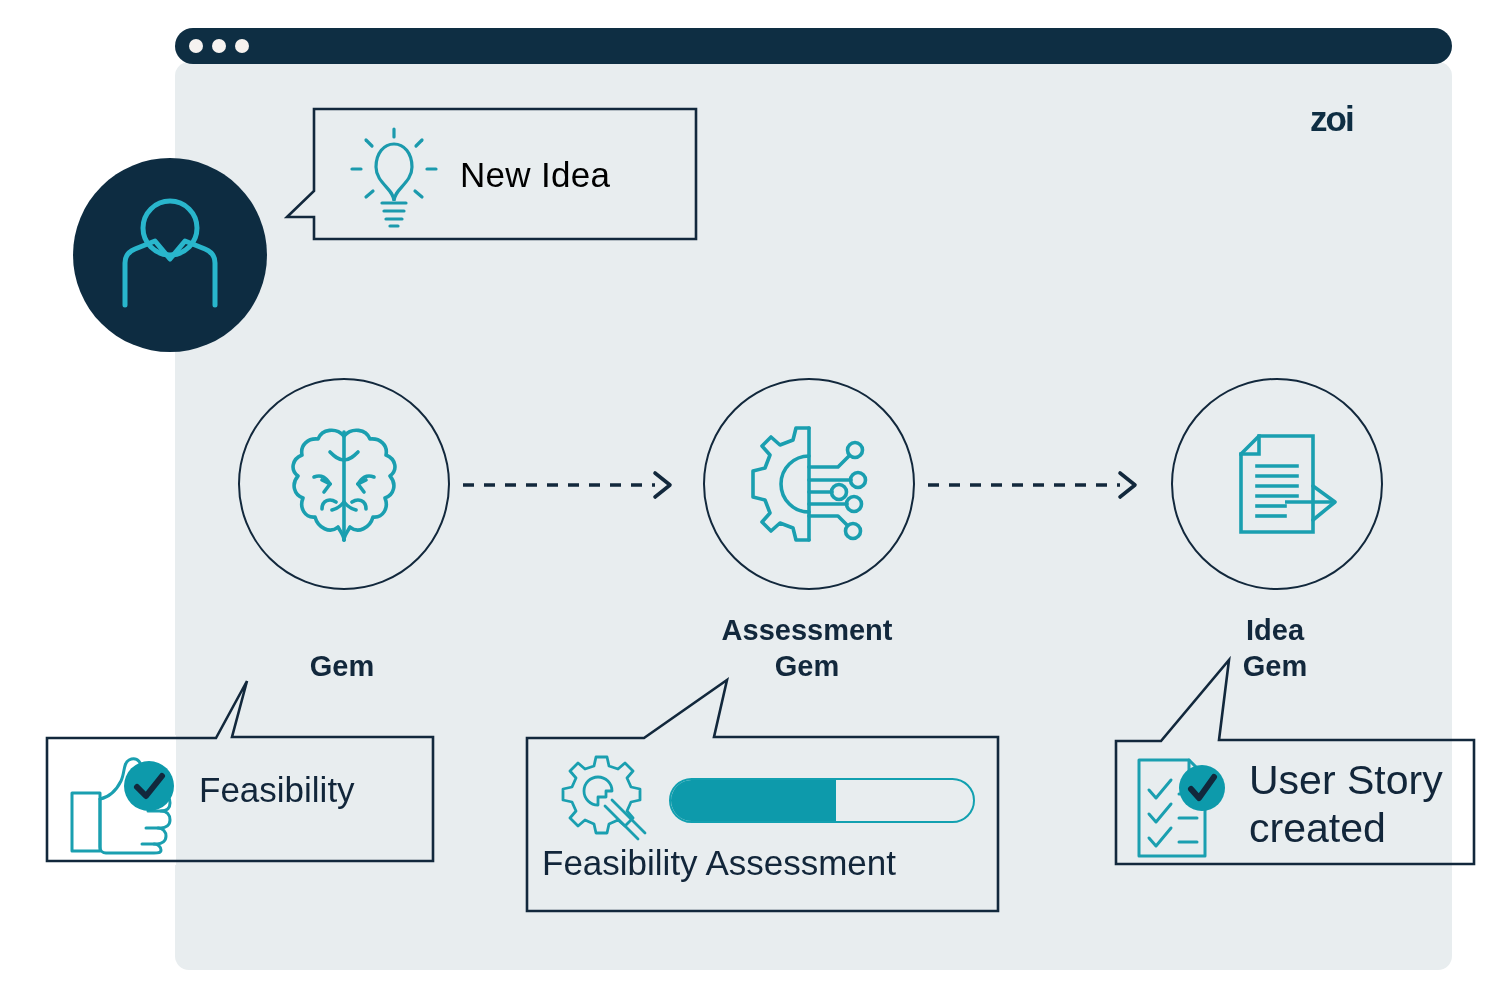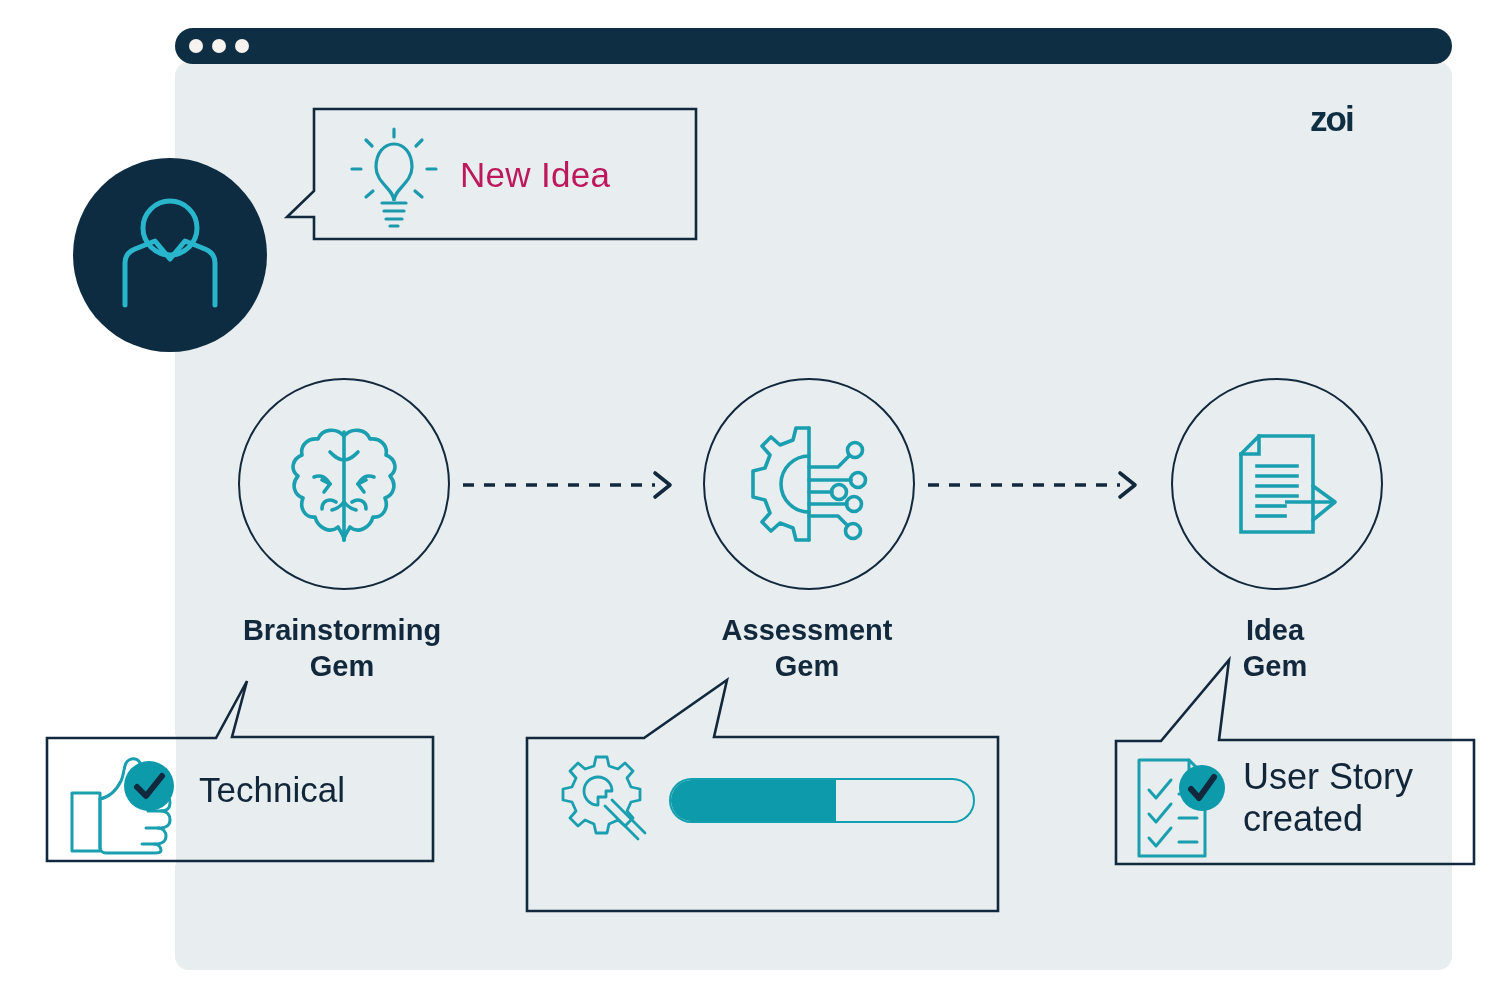--- a/index.html
+++ b/index.html
@@ -36,21 +36,21 @@
   .avatar{
     position:absolute;left:73px;top:158px;width:194px;height:194px;
     border-radius:50%;background:#0d2c41;
   }
 
   
   .bubble-newidea{
     position:absolute;left:310px;top:105px;width:390px;height:138px;
   }
   .bubble-newidea .bubble-text{
-    position:absolute;left:150px;top:50px;font-size:35px;color:#be185d;
+    position:absolute;left:150px;top:50px;font-size:35px;color:#000000;
     letter-spacing:0.3px;font-weight:400;
   }
   .bubble-newidea .bulb{position:absolute;left:36px;top:20px;}
 
   
   .node{position:absolute;}
   .node .ring{
     width:208px;height:208px;border-radius:50%;
     border:2px solid #12283c;background:#e8edef;
     display:flex;align-items:center;justify-content:center;
@@ -86,21 +86,21 @@
     border:2px solid #12a0b0;border-radius:24px;box-sizing:border-box;
     background:transparent;overflow:hidden;
   }
   #callout-feas .progress .fill{
     position:absolute;left:-1px;top:-1px;height:45px;background:#0d9aab;
     border-radius:24px 0 0 24px;
   }
 
   #callout-story{left:1113px;top:668px;width:365px;height:200px;}
   #callout-story .ctext{
-    left:130px;top:88px;font-size:36px;line-height:1.18;text-align:left;
+    left:136px;top:88px;font-size:41px;line-height:1.18;text-align:left;
   }
   #callout-story .checklist{position:absolute;left:18px;top:86px;}
 
   .tail{position:absolute;left:0;top:0;overflow:visible;pointer-events:none;}
 </style>
 </head>
 <body>
 
 <div id="stage">
 
@@ -166,21 +166,21 @@
           <path d="M84 70 L92 66"></path>
           <path d="M84 70 L90 78"></path>
           <path d="M48 95 C48 86 56 84 62 88"></path>
           <path d="M92 95 C92 86 84 84 78 88"></path>
           <path d="M70 88 C66 93 62 95 58 96"></path>
           <path d="M70 88 C74 93 78 95 82 96"></path>
         </g>
       </svg>
     </div>
     <div class="label">
-      <span>Brainstorming</span><br>
+      <br>
       <span>Gem</span>
     </div>
   </div>
 
   <div class="arrow" id="arrow-1">
     <svg width="215" height="30" viewBox="0 0 215 30">
       <line x1="0" y1="15" x2="192" y2="15" stroke="#12283c" stroke-width="3.4" stroke-dasharray="11 10"></line>
       <path d="M192 3 L207 15 L192 27" fill="none" stroke="#12283c" stroke-width="3.6" stroke-linecap="round" stroke-linejoin="round"></path>
     </svg>
   </div>
@@ -254,21 +254,21 @@
           <path d="M34 46 C44 44 50 38 55 28 C59 20 57 10 63 7 C71 3 78 10 75 22 C73 31 69 38 69 41 H95
                    C101 41 104 45 104 50 C104 55 101 58 95 58 H82"></path>
           <path d="M95 58 C101 58 104 62 104 67 C104 72 100 75 95 75 H80"></path>
           <path d="M92 75 C97 75 100 79 100 83 C100 88 96 91 91 91 H76"></path>
           <path d="M88 91 C92 91 95 94 95 97 C95 100 92 100 88 100 H40 C37 100 34 98 34 94 V46"></path>
         </g>
         <circle cx="83" cy="33" r="25" fill="#0d9aab"></circle>
         <path d="M71 34 L80 43 L96 23" fill="none" stroke="#12283c" stroke-width="6" stroke-linecap="round" stroke-linejoin="round"></path>
       </svg>
     </span>
-    <span class="ctext">Technical</span>
+    <span class="ctext">Feasibility</span>
   </div>
 
   <div class="callout" id="callout-feas">
     <svg class="tail" width="478" height="250" viewBox="0 0 478 250">
       <path d="M3 73 H120 L203 15 L190 72 H474 V246 H3 Z" fill="none" stroke="#12283c" stroke-width="2.6" stroke-linejoin="miter"></path>
     </svg>
     <span class="gearw">
       <svg width="100" height="100" viewBox="0 0 100 100">
         <g stroke="#1a9fb0" stroke-width="2.8" fill="none" stroke-linecap="round" stroke-linejoin="round">
           <path d="M42 6 L53 6 L55 15 L64 18 L71 12 L79 20 L73 27 L77 36 L86 38 L86 49 L77 51 L73 60
@@ -276,20 +276,21 @@
                    L9 49 L9 38 L18 36 L22 27 L16 20 L24 12 L31 18 L40 15 Z"></path>
           <path d="M58 40 A14 14 0 1 0 44 54 L44 46 L52 46 L52 40 Z"></path>
           <path d="M51 55 L84 88"></path>
           <path d="M58 49 L91 82"></path>
         </g>
       </svg>
     </span>
     <div class="progress">
       <div class="fill" id="progress-fill" style="width: 55%;"></div>
     </div>
+    <span class="ctext">Feasibility Assessment</span>
   </div>
 
   <div class="callout" id="callout-story">
     <svg class="tail" width="365" height="200" viewBox="0 0 365 200">
       <path d="M3 73 H48 L116 -8 L106 72 H361 V196 H3 Z" fill="none" stroke="#12283c" stroke-width="2.6" stroke-linejoin="miter"></path>
     </svg>
     <span class="checklist">
       <svg width="110" height="110" viewBox="0 0 110 110">
         <g stroke="#1a9fb0" stroke-width="3" fill="none" stroke-linecap="round" stroke-linejoin="round">
           <path d="M8 6 H58 L74 22 V102 H8 Z"></path>

